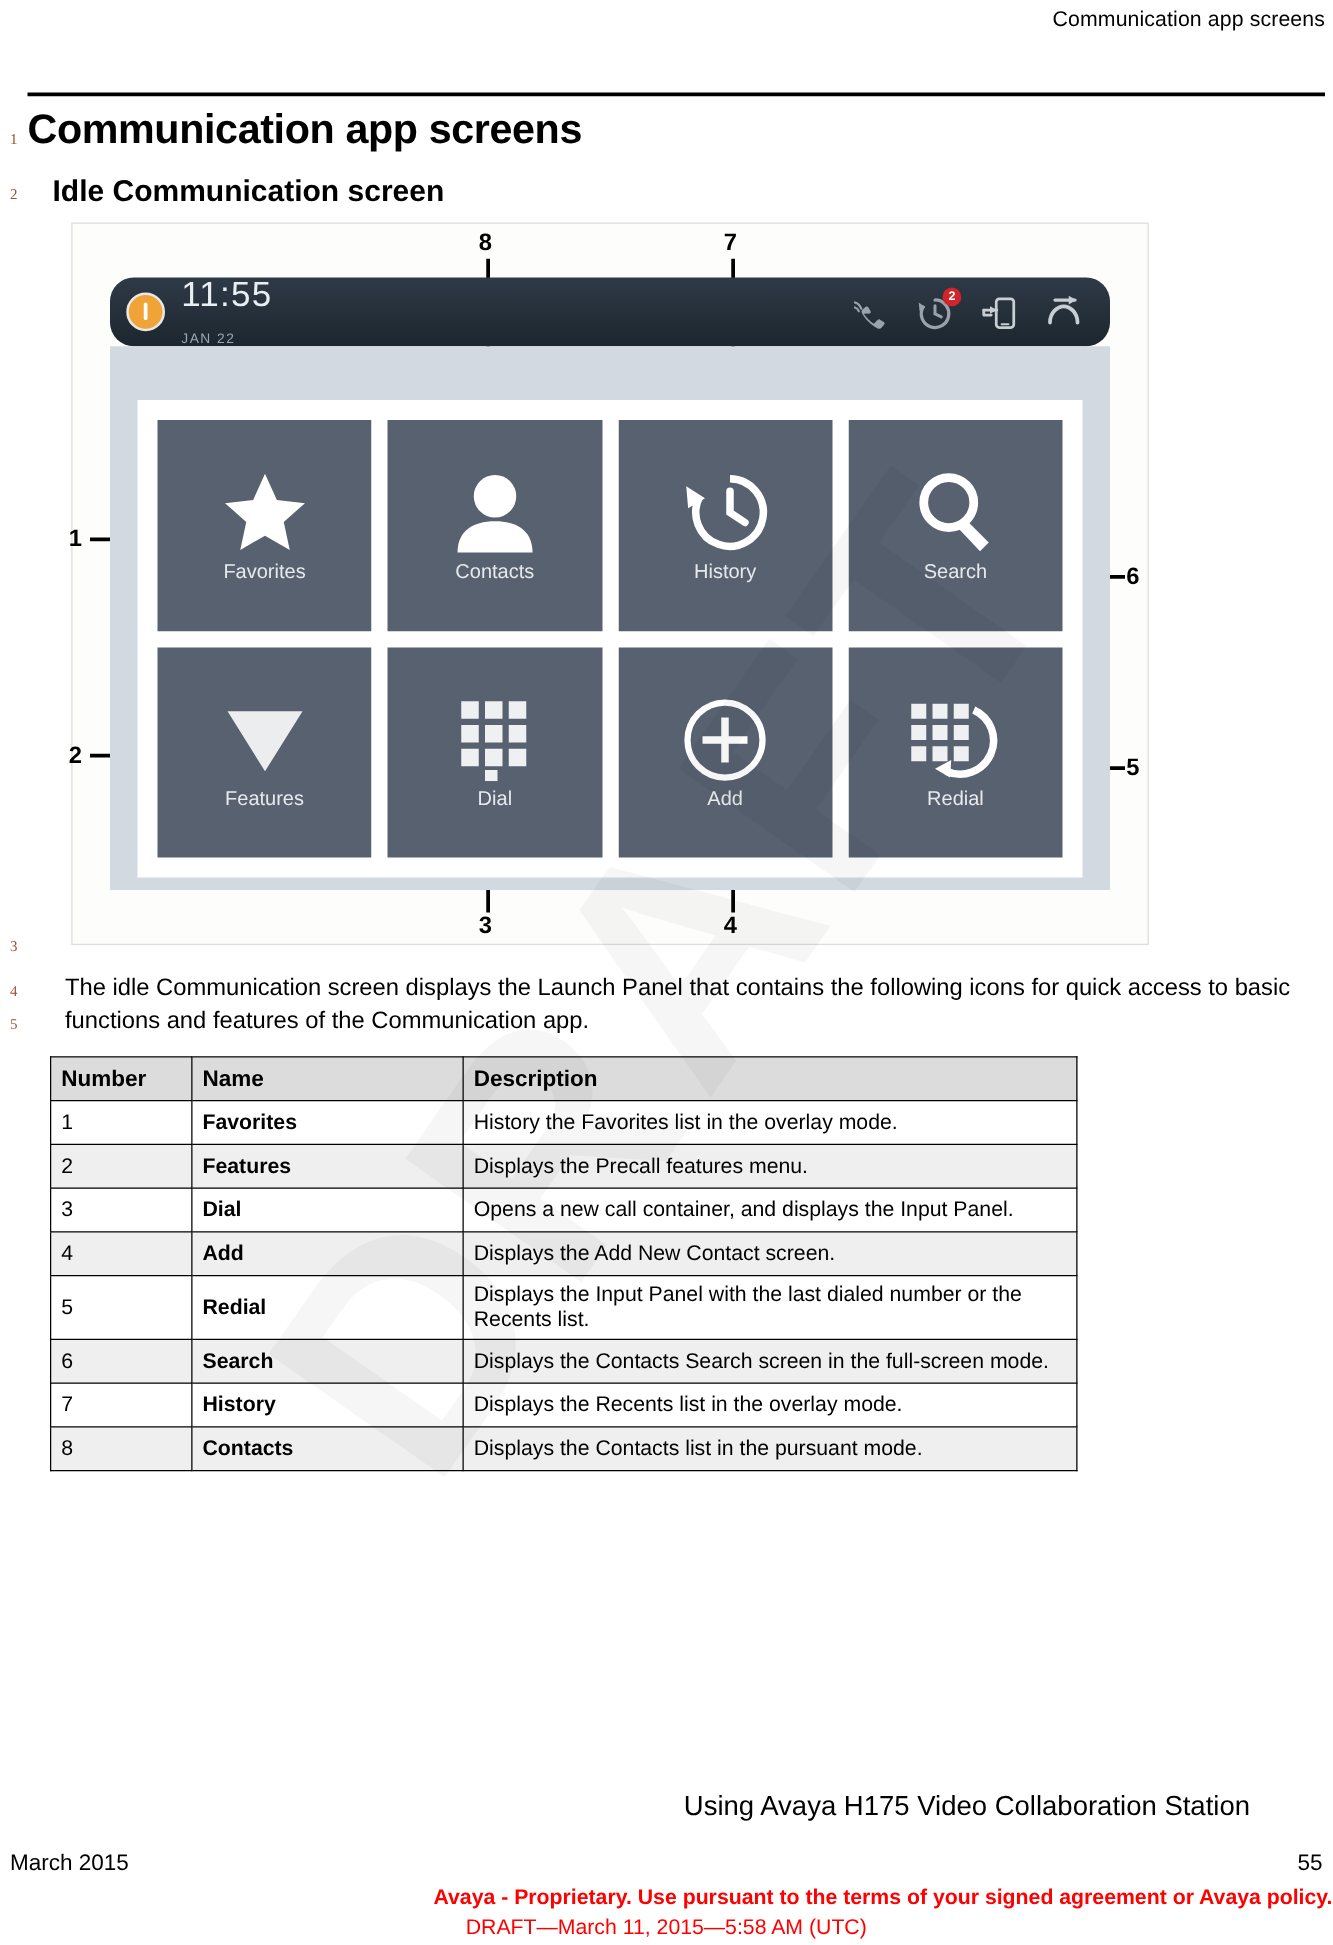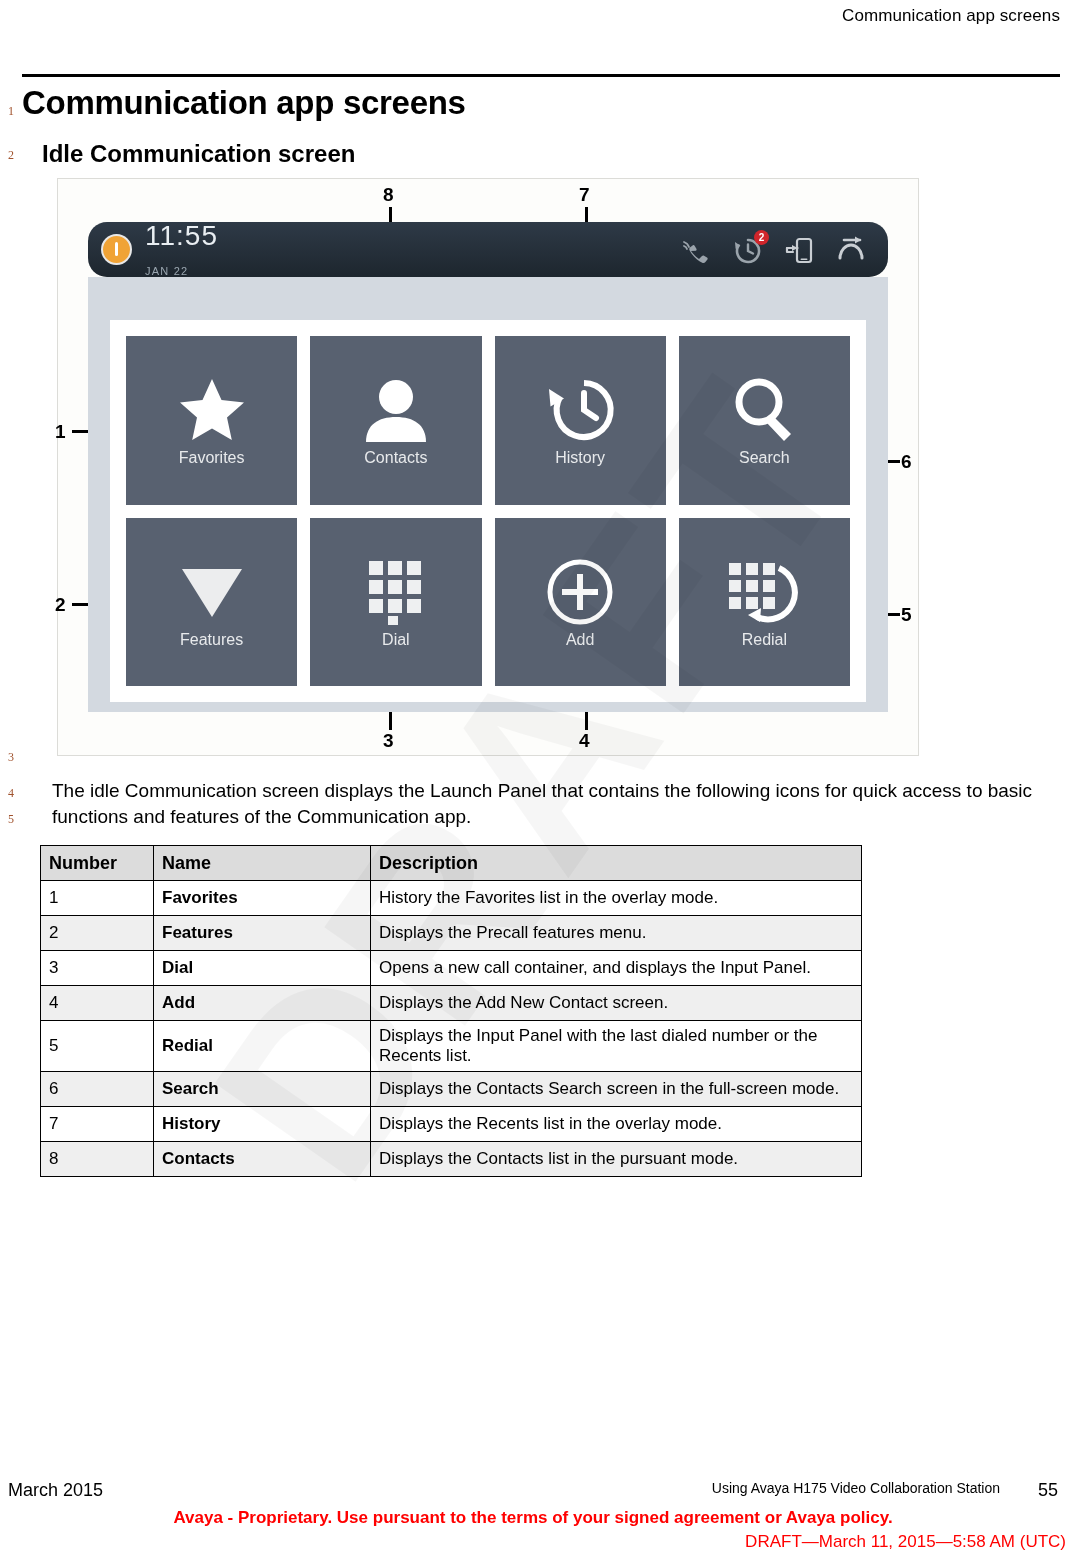--- a/index.html
+++ b/index.html
@@ -283,43 +283,43 @@
   
   .footer-left {
     position: absolute;
     left: 8px;
     top: 1480px;
     font-size: 18px;
   }
   .footer-doc {
     position: absolute;
     right: 66px;
-    top: 1480px;
-    font-size: 14px;
+    top: 1432px;
+    font-size: 22px;
   }
   .footer-page {
     position: absolute;
     right: 8px;
     top: 1480px;
     font-size: 18px;
   }
   .footer-prop {
     position: absolute;
     left: 0; right: 0;
     top: 1508px;
-    text-align: center;
+    text-align: right;
     color: #ff0000;
     font-size: 17px;
     font-weight: bold;
   }
   .footer-draft {
     position: absolute;
     left: 0; right: 0;
     top: 1532px;
-    text-align: right;
+    text-align: center;
     color: #ff0000;
     font-size: 17px;
   }
 </style>
 </head>
 <body>
 
 <div class="running-header">Communication app screens</div>
 <div class="header-rule"></div>
 

